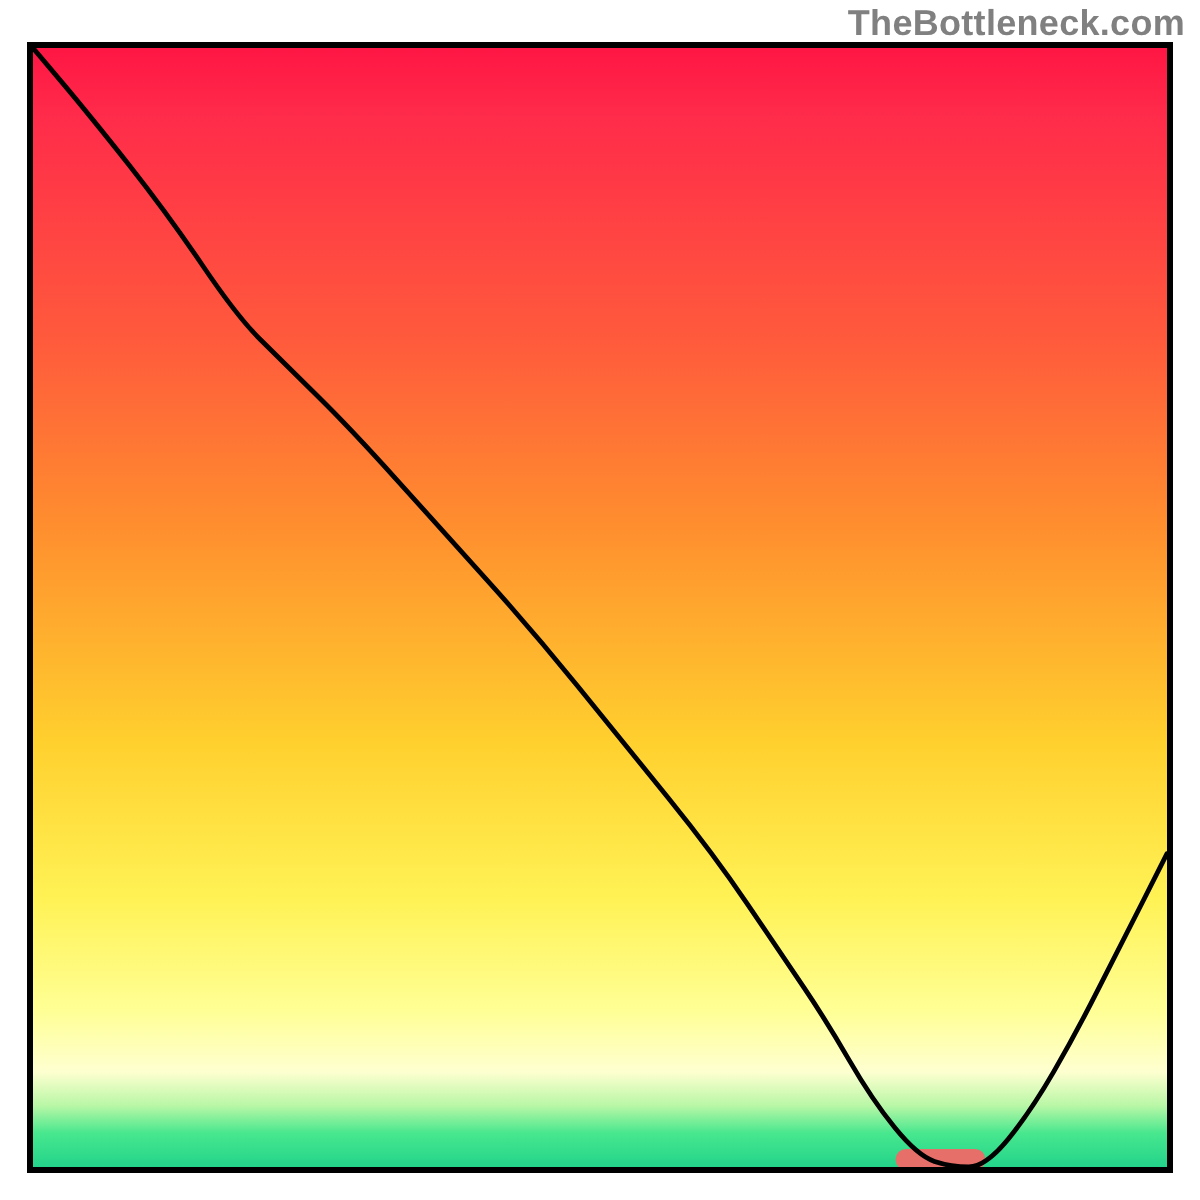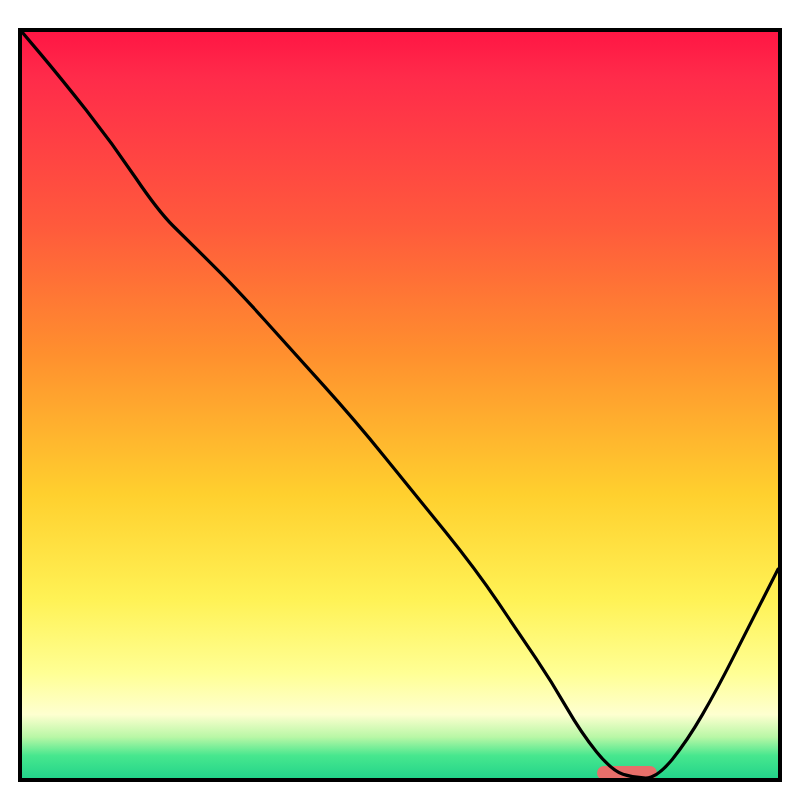--- a/index.html
+++ b/index.html
@@ -73,20 +73,21 @@
     border-radius: 999px;
     z-index: 15;
     height: 14px;
   }
 </style>
 </head>
 <body>
 
 <div class="canvas-wrap">
 
+  <div class="watermark">TheBottleneck.com</div>
 
   <div class="plot-frame">
     <div class="gradient-bg"></div>
 
     <div class="marker" style="left: 574.56px; width: 60.48px; bottom: -2px;"></div>
 
     <svg class="curve" viewBox="0 0 756 746" preserveAspectRatio="none">
       <path d="M 0.0 0.0 Q 0.0 0.0 18.9 22.4 Q 37.8 44.8 64.3 78.3 Q 90.7 111.9 113.4 145.5 Q 136.1 179.0 151.2 194.0 Q 166.3 208.9 189.0 231.3 Q 211.7 253.6 241.9 287.2 Q 272.2 320.8 302.4 354.4 Q 332.6 387.9 362.9 425.2 Q 393.1 462.5 423.4 499.8 Q 453.6 537.1 476.3 570.7 Q 499.0 604.3 514.1 626.6 Q 529.2 649.0 544.3 675.1 Q 559.4 701.2 574.6 719.9 Q 589.7 738.5 601.0 742.3 Q 612.4 746.0 623.7 746.0 Q 635.0 746.0 650.2 727.4 Q 665.3 708.7 680.4 682.6 Q 695.5 656.5 710.6 626.6 Q 725.8 596.8 740.9 567.0 T 756.0 537.1" fill="none" stroke="#000" stroke-width="3.2" stroke-linecap="round" stroke-linejoin="round"></path>
     </svg>
   </div>

